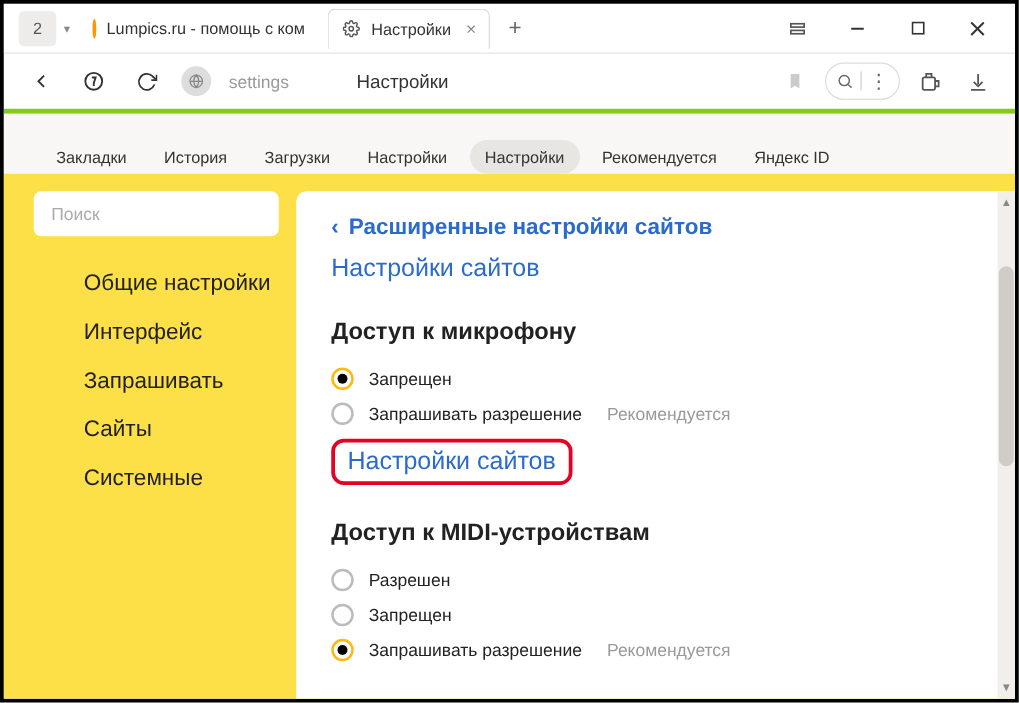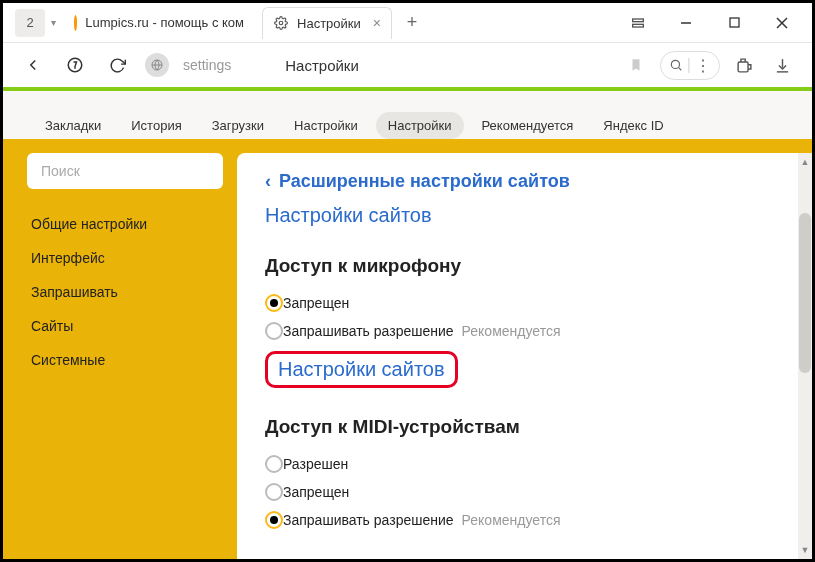--- a/index.html
+++ b/index.html
@@ -27,31 +27,31 @@
 .page-title { color: #333; font-size: 15px; margin-left: 40px; }
 .toolbar-right { margin-left: auto; display: flex; align-items: center; gap: 10px; }
 .pill { border: 1px solid #ddd; border-radius: 16px; padding: 4px 8px; display: flex; align-items: center; gap: 4px; color: #666; }
 
 
 .tabsnav { height: 48px; display: flex; align-items: flex-end; padding: 0 30px; gap: 6px; background: #f8f7f5; }
 .tabsnav-item { padding: 6px 12px; font-size: 13px; color: #333; border-radius: 14px; cursor: pointer; }
 .tabsnav-item.active { background: #e8e6e2; }
 
 
-.content { display: flex; height: calc(100% - 40px - 48px - 48px); background: #eab308; }
+.content { display: flex; height: calc(100% - 40px - 48px - 48px); background: #fde047; }
 .sidebar { width: 220px; padding: 14px 0 14px 24px; }
 .search-box { background: #fff; border-radius: 6px; padding: 10px 14px; color: #aaa; font-size: 14px; margin-bottom: 18px; }
-.side-item { padding: 9px 4px; font-size: 14px; color: #222; cursor: pointer; }
+.side-item { padding: 9px 4px; font-size: 18px; color: #222; cursor: pointer; margin-left: 36px; }
 
 .main { flex: 1; background: #fff; border-radius: 8px 0 0 0; margin: 14px 0 0 14px; padding: 18px 28px; overflow-y: auto; position: relative; }
 .crumb { display: flex; align-items: center; gap: 8px; color: #2a6bcc; font-size: 18px; font-weight: 600; margin-bottom: 12px; }
 .crumb-arrow { font-size: 18px; color: #2a6bcc; }
 .link { color: #2a6bcc; font-size: 20px; cursor: pointer; display: inline-block; }
 .section-h { font-weight: 700; font-size: 19px; color: #222; margin: 28px 0 12px; }
-.radio-row { display: flex; align-items: center; padding: 5px 0; font-size: 14px; color: #222; }
+.radio-row { display: flex; align-items: center; gap: 12px; padding: 5px 0; font-size: 14px; color: #222; }
 .radio { width: 18px; height: 18px; border: 2px solid #bbb; border-radius: 50%; display: inline-flex; align-items: center; justify-content: center; cursor: pointer; }
 .radio.sel { border-color: #fdb813; }
 .radio.sel::after { content: ""; width: 8px; height: 8px; background: #000; border-radius: 50%; }
 .rec { color: #999; margin-left: 8px; }
 .highlight-box { border: 3px solid #e60023; border-radius: 10px; padding: 4px 10px; display: inline-block; margin-top: 6px; }
 
 .scrollbar { position: absolute; right: 0; top: 0; width: 14px; height: 100%; background: #f0efec; }
 .scroll-thumb { position: absolute; right: 1px; top: 60px; width: 12px; height: 160px; background: #cfcdc8; border-radius: 6px; }
 .scroll-arrow { position: absolute; right: 0; width: 14px; height: 14px; display: flex; align-items: center; justify-content: center; font-size: 9px; color: #888; }
 .scroll-arrow.up { top: 2px; }

